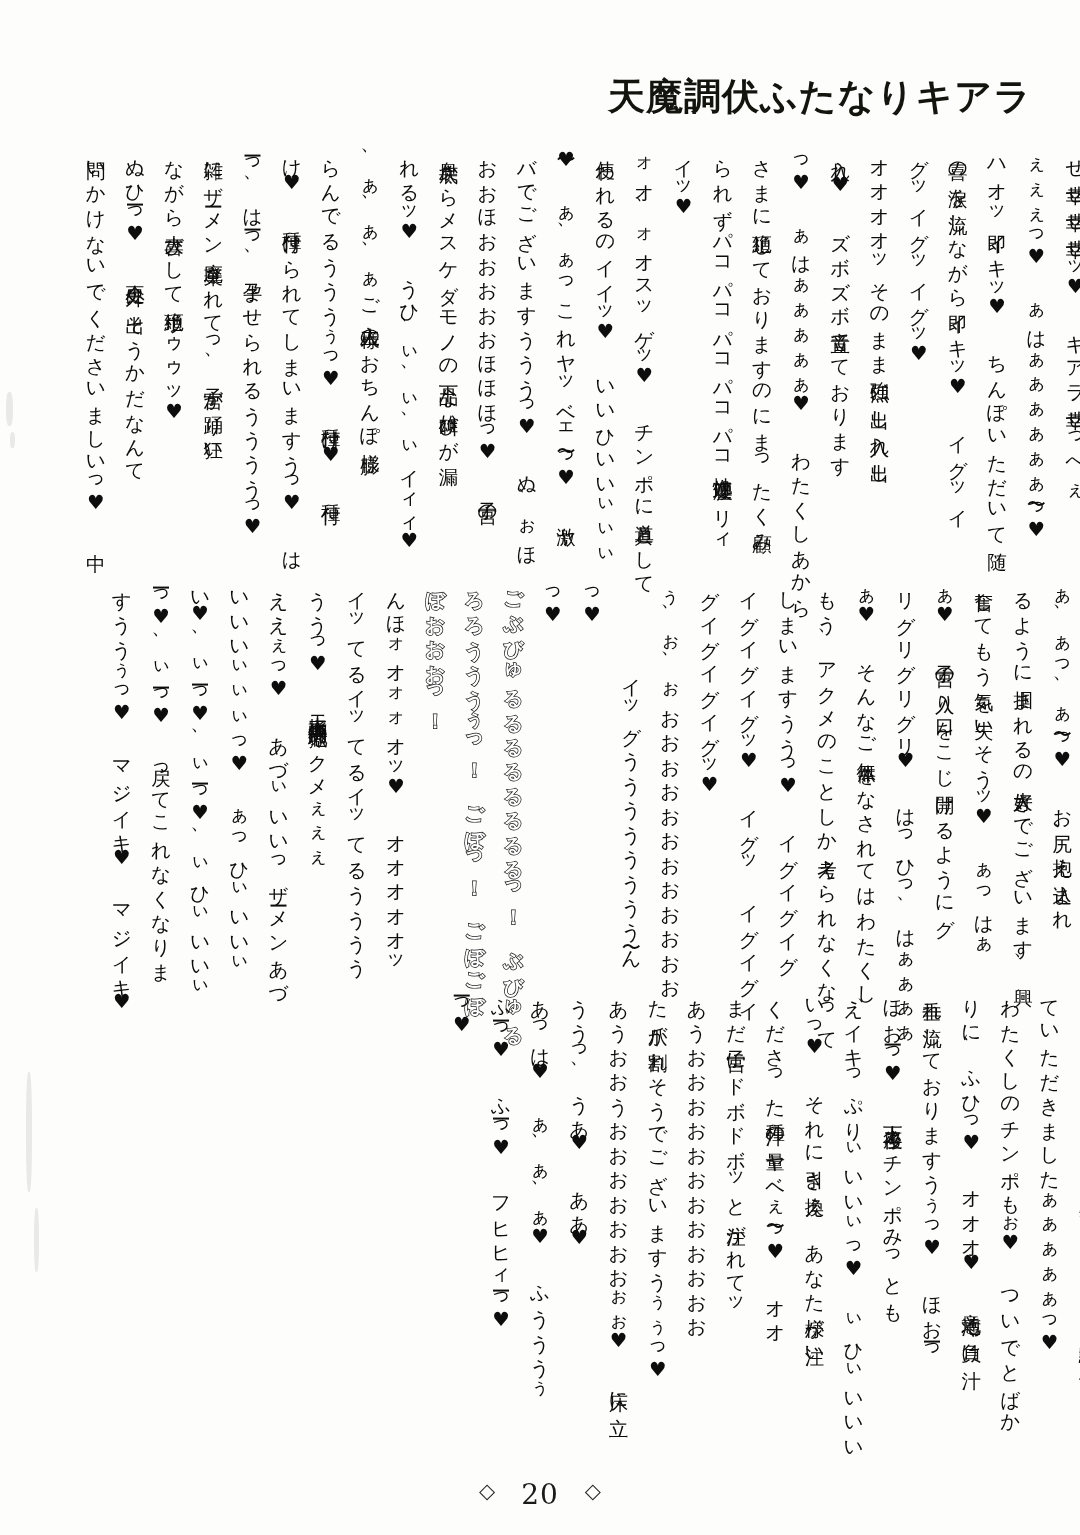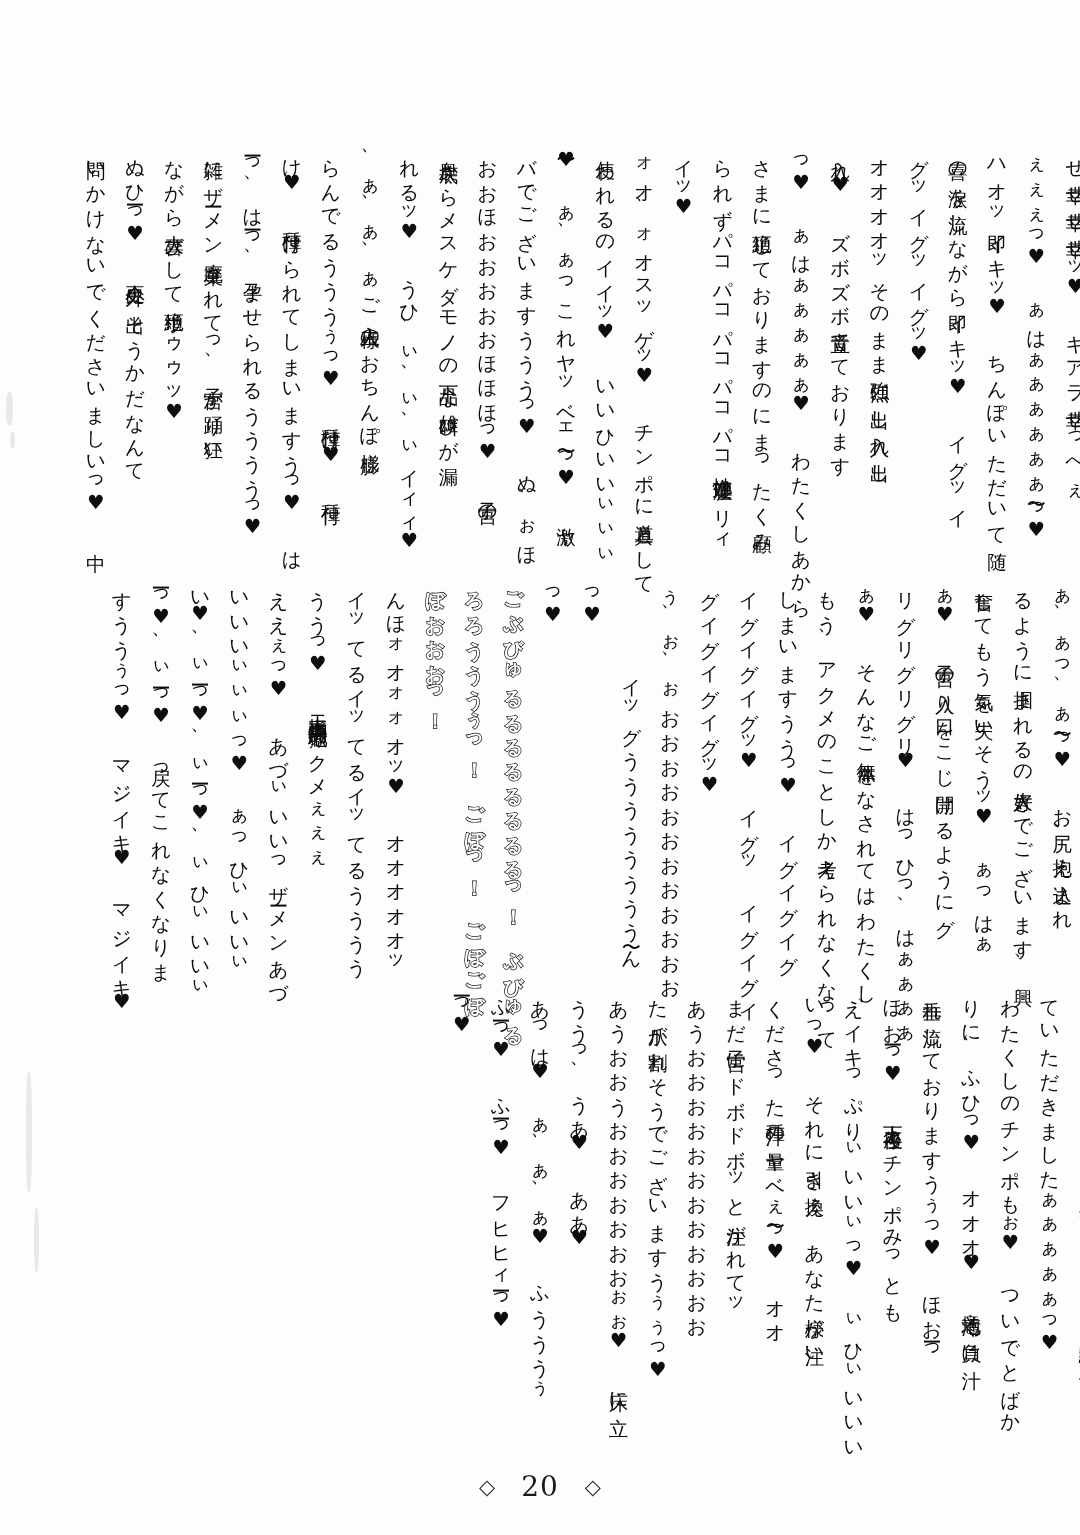--- a/index.html
+++ b/index.html
@@ -91,32 +91,34 @@
   #footer .diamond {
     font-size: 21px;
     color: #2a2a2a;
     line-height: 1;
   }
   #footer .pageno {
     font-size: 28px;
     color: #1a1a1a;
     letter-spacing: 1px;
     line-height: 1;
+    margin-top: 8px;
   }
 </style>
 </head>
 <body>
 
 <div id="page">
 
   <div class="scan-mark" style="left:6px;  top:392px; width:7px;  height:34px;"></div>
   <div class="scan-mark" style="left:10px; top:432px; width:5px;  height:16px;"></div>
   <div class="scan-mark" style="left:26px; top:1072px;width:6px;  height:120px;"></div>
   <div class="scan-mark" style="left:34px; top:1208px;width:5px;  height:64px;"></div>
 
+  <div id="title">天魔調伏ふたなりキアラ</div>
 
   <div class="block" id="block-a">
       <div class="col">せ幸せ幸せ幸せッ♥　キアラ幸せっへぇ</div>
       <div class="col">ぇぇぇっ♥　ぁはぁぁぁぁぁぁ〜っ♥</div>
       <div class="col">ハオッ即イキッ♥　ちんぽいただいて随</div>
       <div class="col">喜の涙を流しながら即イキッ♥　イグッイ</div>
       <div class="col">グッイグッイグッ♥</div>
       <div class="col">オオオオッそのまま強烈に出し入れ出し</div>
       <div class="col">入れ♥　ズボズボ音立てております</div>
       <div class="col">っ♥　ぁはぁぁぁぁぁ♥　わたくしあから</div>

